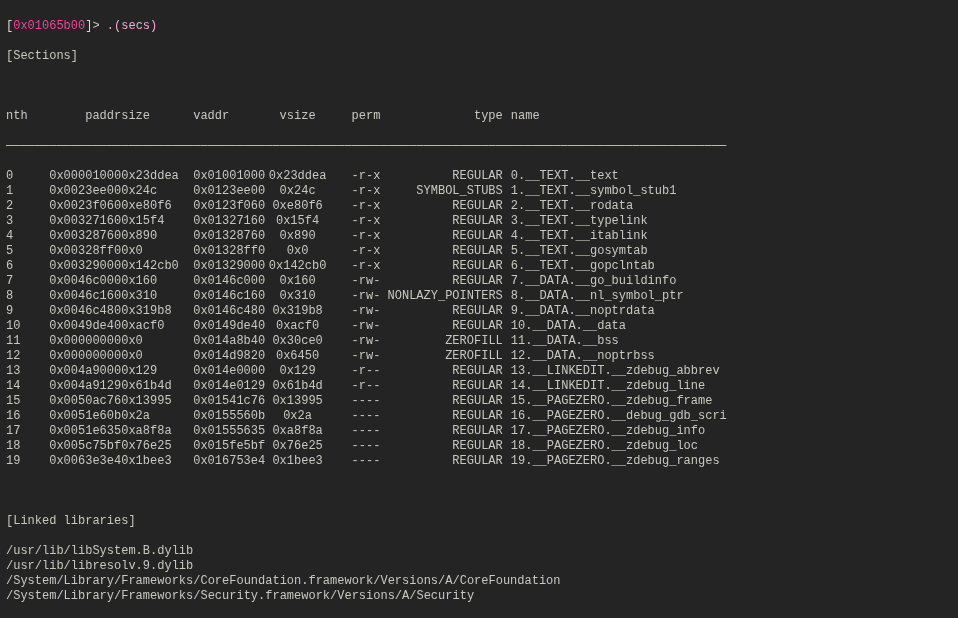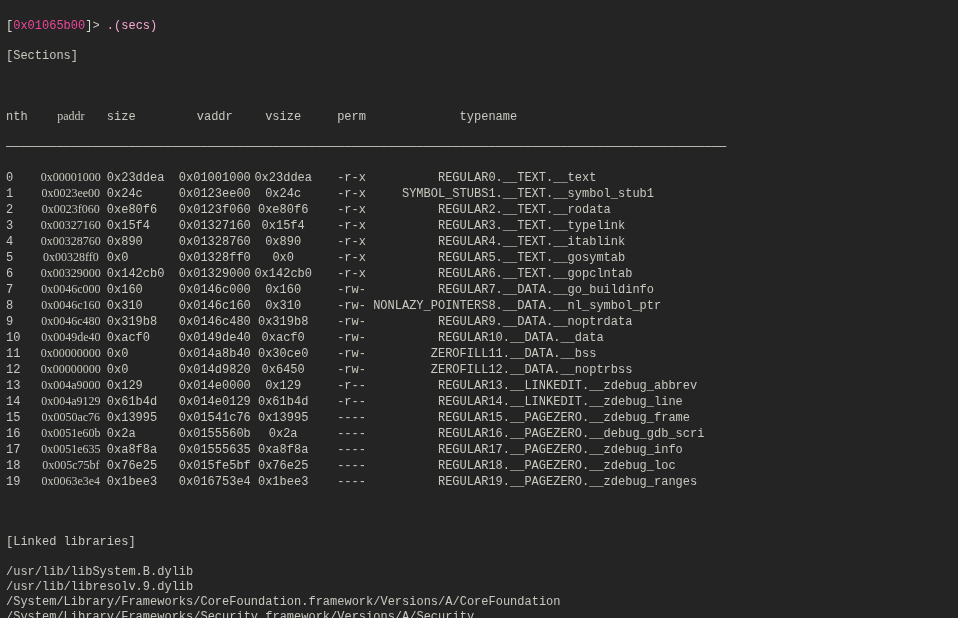--- a/index.html
+++ b/index.html
@@ -21,27 +21,27 @@
   .addr   { color: #ec4899; }
   .bracket{ color: #d8d8d2; }
   .prompt { color: #c8c8c0; }
   .cmd    { color: #f9a8d4; }
   .dim    { color: #c8c8c0; }
   .row {
     display: block;
   }
   .col { display: inline-block; }
   .c-nth    { width: 4ch;  text-align: left; }
-  .c-paddr  { width: 12ch; text-align: center; font-family: Liberation Serif, serif; }
+  .c-paddr  { width: 12ch; text-align: right; }
   .c-size   { width: 9ch;  }
-  .c-vaddr  { width: 10ch; text-align: center; }
+  .c-vaddr  { width: 10ch; text-align: left; }
   .c-vsize  { width: 9ch;  text-align: center; }
   .c-perm   { width: 6ch;  text-align: right; }
   .c-type   { width: 17ch; text-align: right; }
-  .c-name   { text-align: left; }
+  .c-name   { text-align: left; margin-left: 8px; }
   .gap1 { width: 1ch; display:inline-block; }
 </style>
 </head>
 <body>
 
 <div class="wrap">
 <span class="row"><span class="bracket">[</span><span class="addr">0x01065b00</span><span class="bracket">]</span><span class="prompt">&gt;</span> <span class="cmd">.(secs)</span></span>
 <span class="row dim">[Sections]</span>
 <span class="row">&nbsp;</span>
 <span class="row dim"><span class="col c-nth">nth</span><span class="col c-paddr">paddr</span><span class="col c-size">size</span><span class="gap1"></span><span class="col c-vaddr">vaddr</span><span class="col c-vsize">vsize</span><span class="gap1"></span><span class="col c-perm">perm</span><span class="col c-type">type</span><span class="col c-name">name</span></span>

